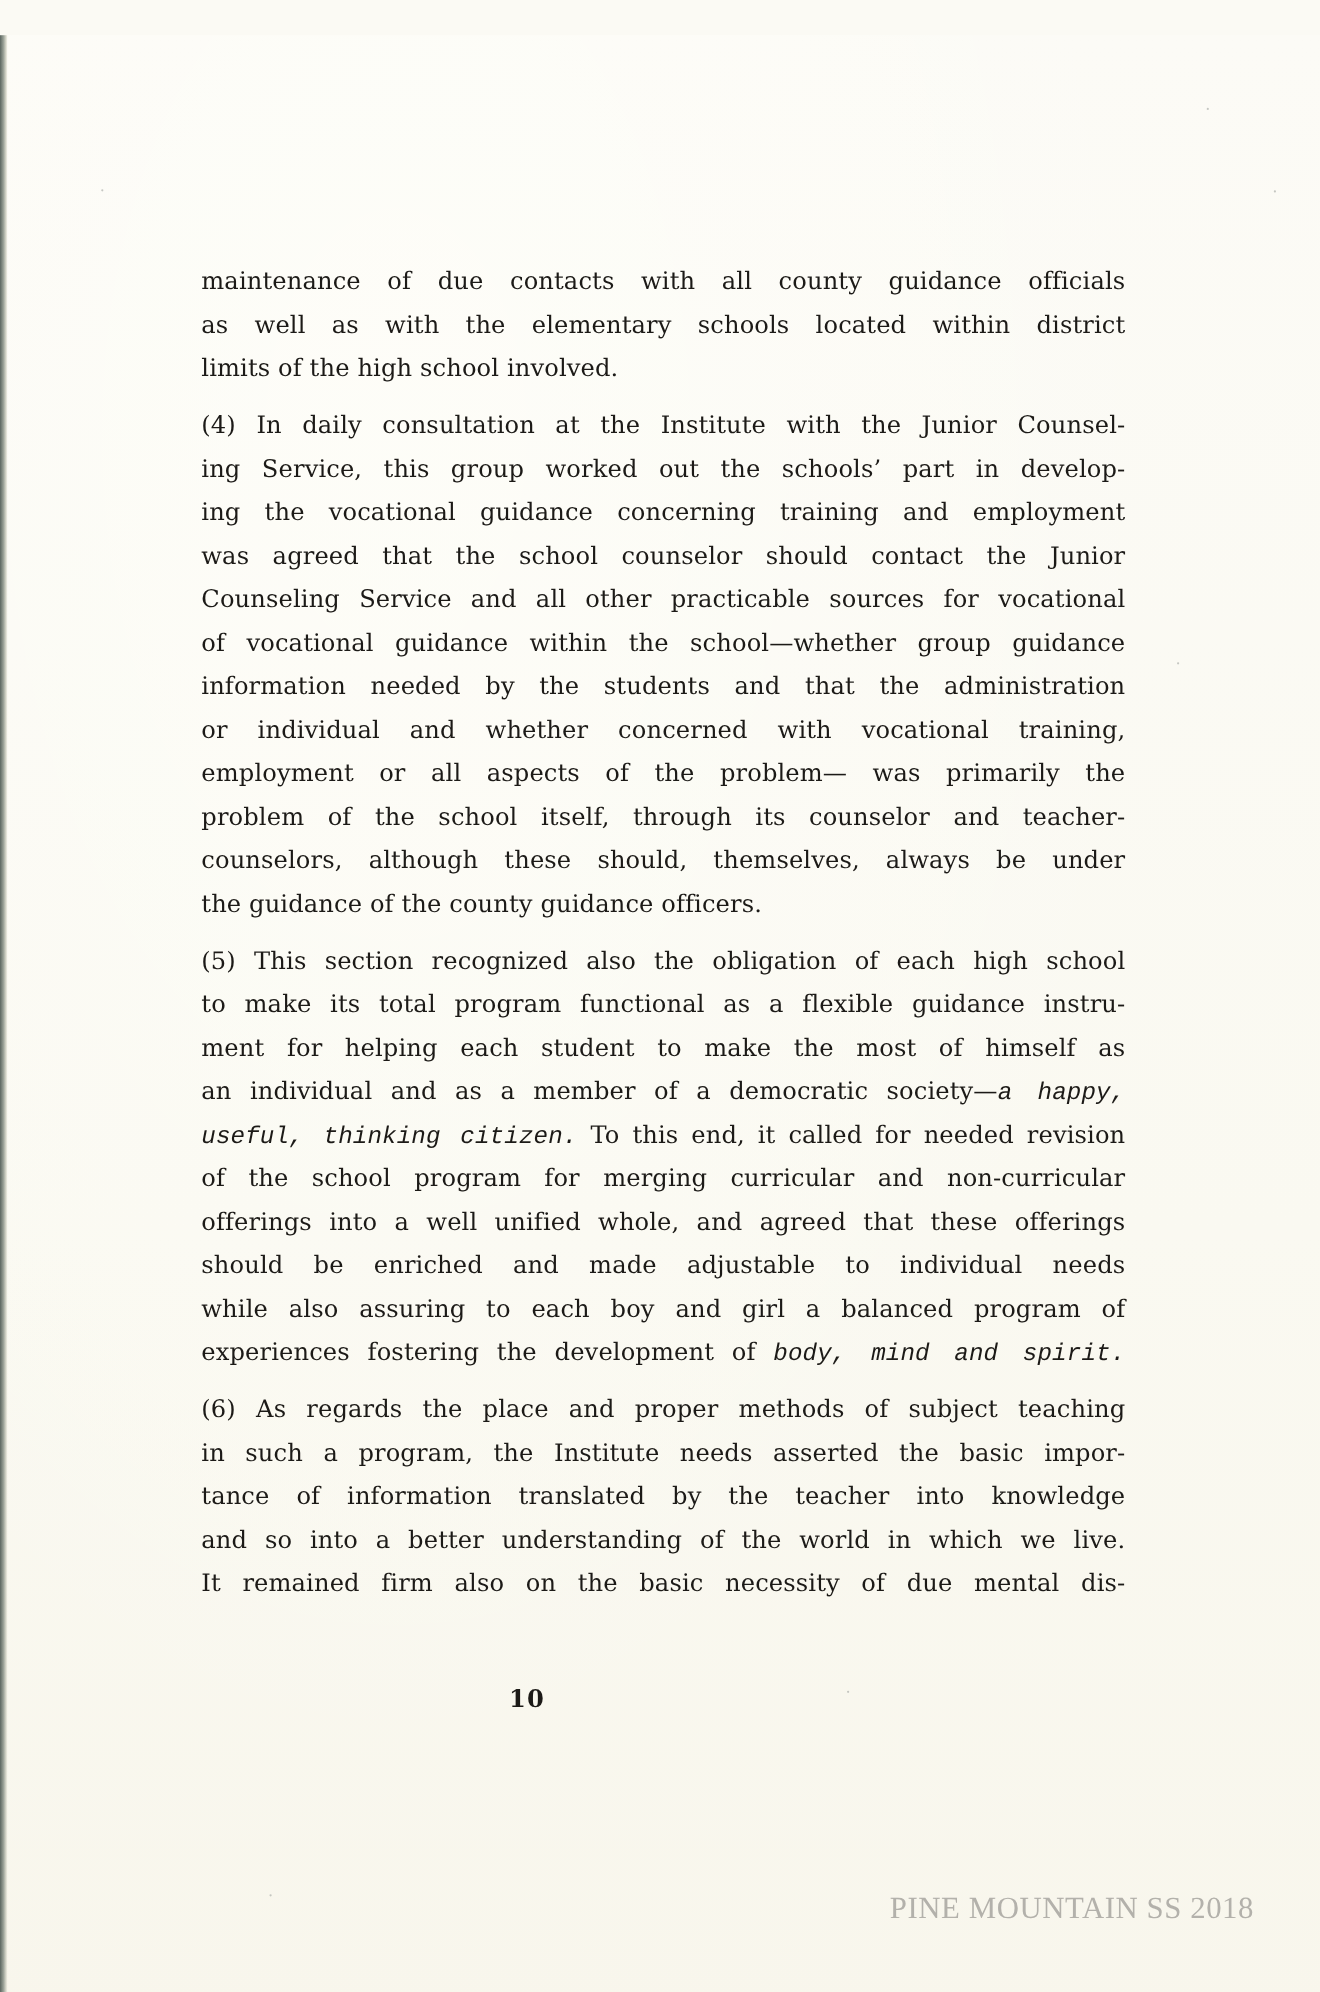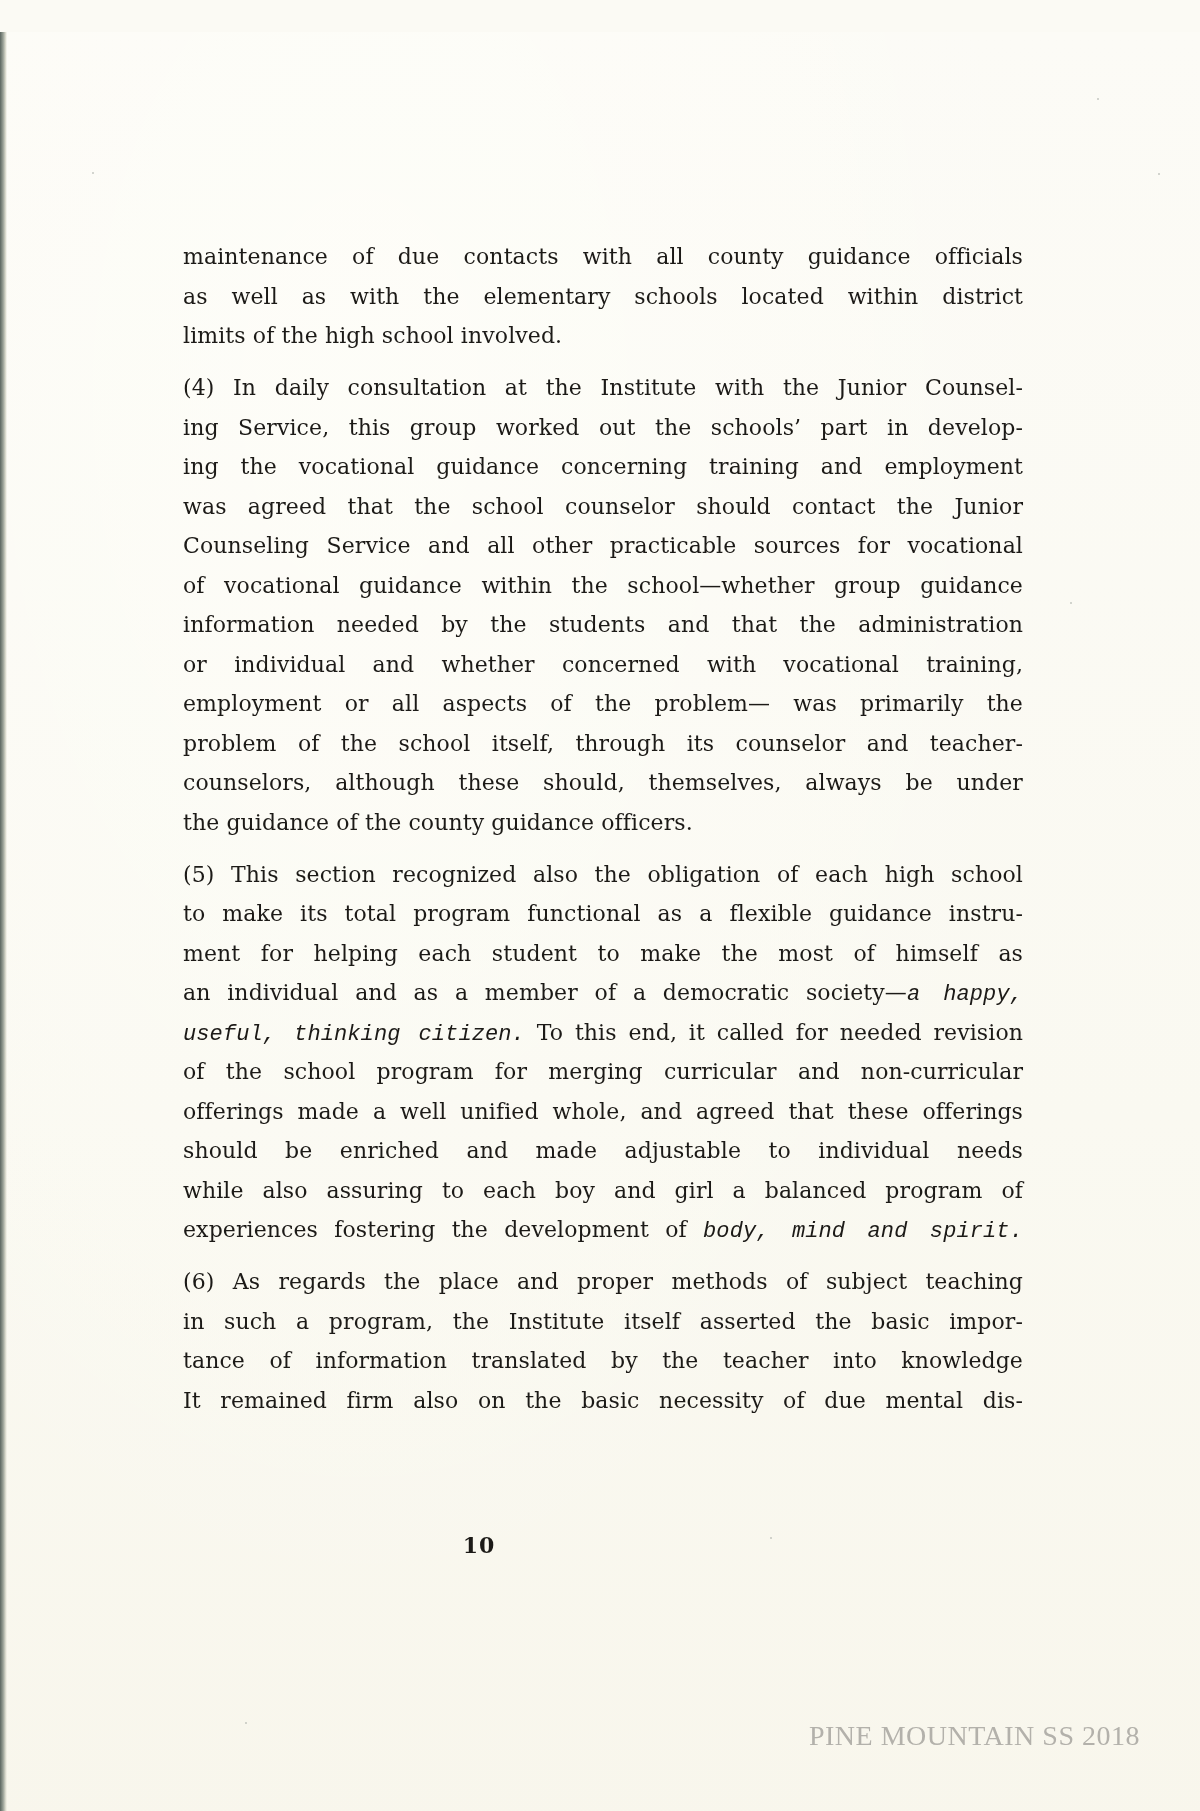--- a/index.html
+++ b/index.html
@@ -164,42 +164,45 @@
       <span class="line">
           <span class="justify-wrap"><span>an individual and as a member of a democratic society—</span><em>a happy,</em></span>
         </span>
       <span class="line">
           <span class="justify-wrap"><em>useful, thinking citizen.</em><span> To this end, it called for needed revision</span></span>
         </span>
       <span class="line">
           <span class="justify-wrap"><span>of the school program for merging curricular and non-curricular</span></span>
         </span>
       <span class="line">
-          <span class="justify-wrap"><span>offerings made a well unified whole, and agreed that these offerings</span></span>
+          <span class="justify-wrap"><span>offerings into a well unified whole, and agreed that these offerings</span></span>
         </span>
       <span class="line">
           <span class="justify-wrap"><span>should be enriched and made adjustable to individual needs</span></span>
         </span>
       <span class="line">
           <span class="justify-wrap"><span>while also assuring to each boy and girl a balanced program of</span></span>
         </span>
       <span class="line">
           <span class="justify-wrap"><span>experiences fostering the development of </span><em>body, mind and spirit.</em></span>
         </span>
     </div>
 
     <div class="para">
       <span class="line">
           <span class="justify-wrap">(6) As regards the place and proper methods of subject teaching</span>
         </span>
       <span class="line">
-          <span class="justify-wrap">in such a program, the Institute itself asserted the basic impor-</span>
+          <span class="justify-wrap">in such a program, the Institute needs asserted the basic impor-</span>
         </span>
       <span class="line">
           <span class="justify-wrap">tance of information translated by the teacher into knowledge</span>
+        </span>
+      <span class="line">
+          <span class="justify-wrap">and so into a better understanding of the world in which we live.</span>
         </span>
       <span class="line">
           <span class="justify-wrap">It remained firm also on the basic necessity of due mental dis-</span>
         </span>
     </div>
   </div>
 
   <div class="page-number"><span>10</span></div>
 
   <div class="watermark">PINE MOUNTAIN SS 2018</div>

